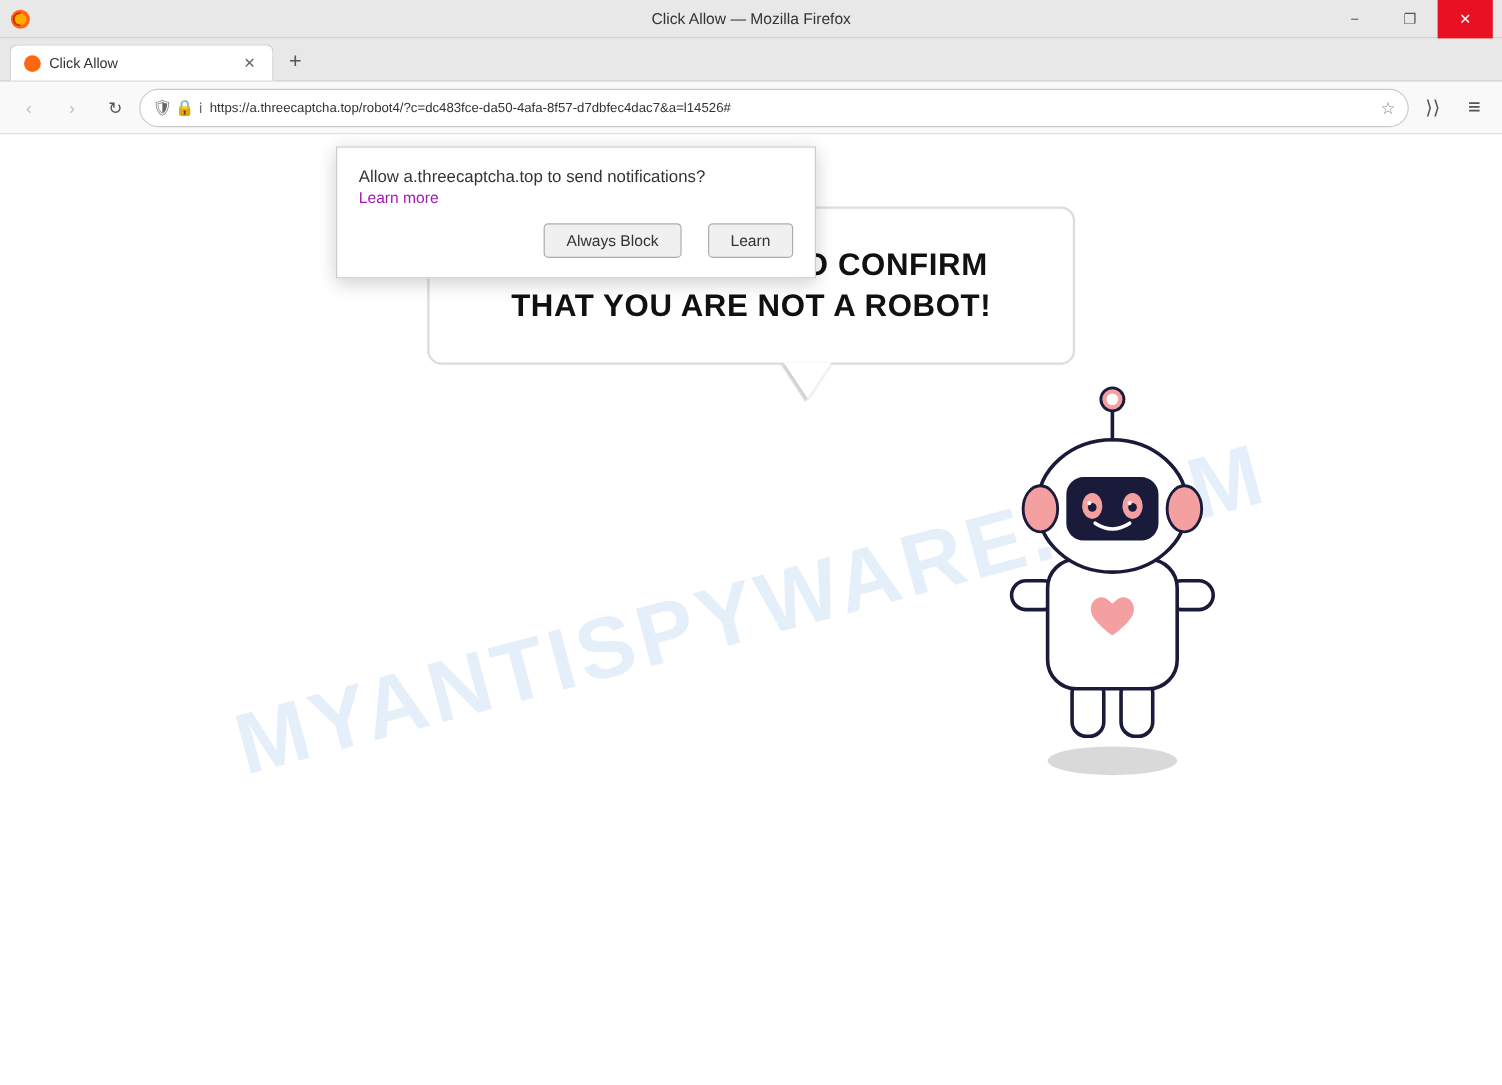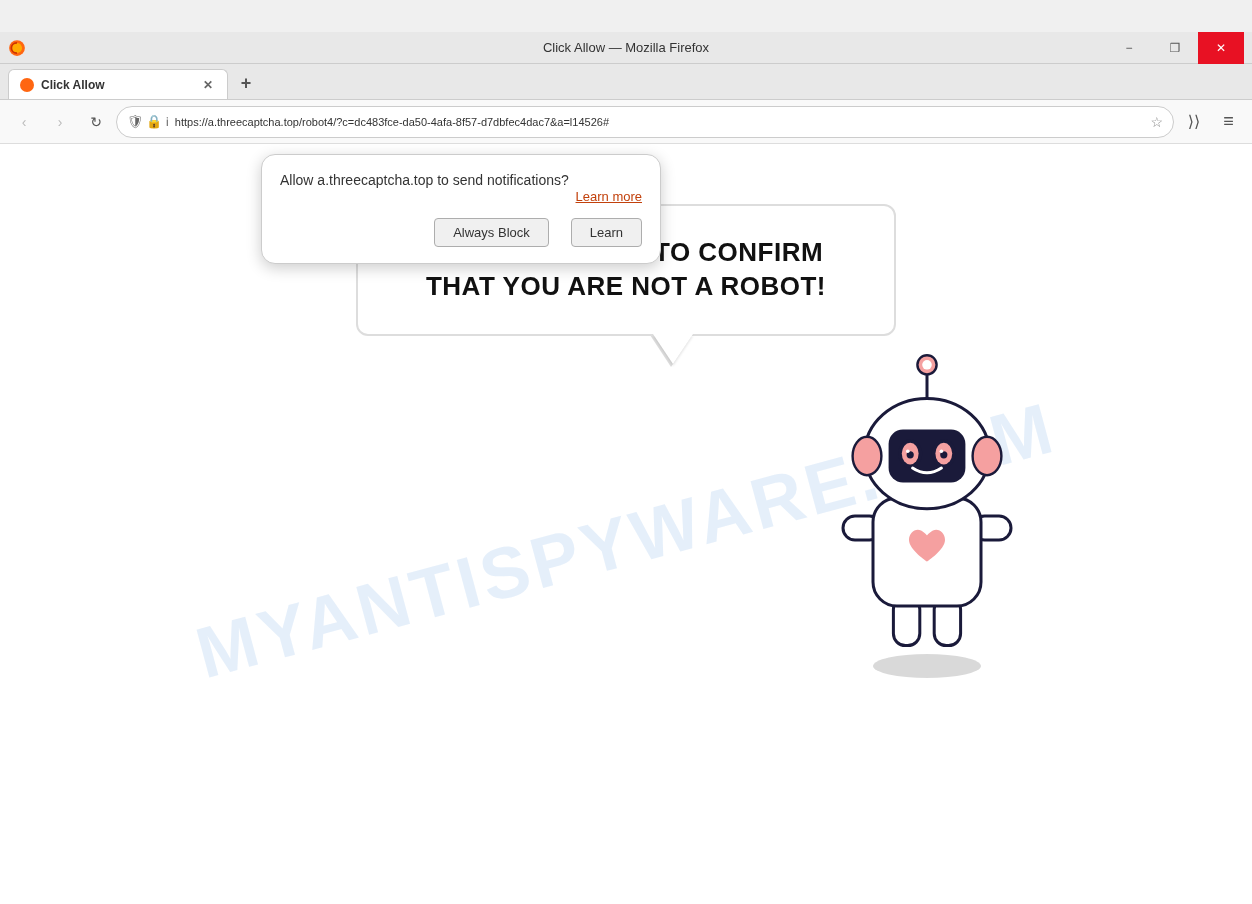--- a/index.html
+++ b/index.html
@@ -8,21 +8,20 @@
     
     .titlebar {
       background: #e8e8e8;
       height: 32px;
       display: flex;
       align-items: center;
       justify-content: space-between;
       padding: 12px 8px;
       border-bottom: 1px solid #ccc;
       user-select: none;
-      margin-top: 32px;
     }
     .titlebar-left {
       display: flex;
       align-items: center;
       gap: 6px;
     }
     .firefox-logo {
       width: 18px;
       height: 18px;
     }
@@ -55,21 +54,20 @@
     .title-btn.close { background: #e81123; color: white; }
 
     
     .tabbar {
       background: #e8e8e8;
       height: 36px;
       display: flex;
       align-items: flex-end;
       padding: 0 8px;
       border-bottom: 1px solid #ccc;
-      font-weight: bold;
     }
     .tab {
       background: white;
       height: 30px;
       display: flex;
       align-items: center;
       padding: 0 10px;
       gap: 6px;
       border-radius: 6px 6px 0 0;
       border: 1px solid #ccc;
@@ -141,43 +139,41 @@
       width: 100%;
       height: calc(904px - 32px - 36px - 44px);
       position: relative;
       overflow: hidden;
     }
 
     
     .notification-popup {
       position: absolute;
       top: 10px;
-      left: 261px;
+      left: 280px;
       background: white;
       border: 1px solid #ccc;
-      border-radius: 14px;
+      border-radius: 0;
       box-shadow: 0 4px 15px rgba(0,0,0,0.2);
       padding: 16px 18px;
       width: 400px;
       z-index: 100;
     }
     .notification-text {
       font-size: 14px;
       color: #333;
       margin-bottom: 8px;
       font-weight: normal;
     }
     .learn-more {
-      color: #c2410c;
+      color: #a21caf;
       font-size: 13px;
-      text-decoration: underline;
       cursor: pointer;
       display: block;
       margin-bottom: 14px;
-      text-align: right;
     }
     .notification-buttons {
       display: flex;
       gap: 22px;
       justify-content: flex-end;
     }
     .notif-btn {
       padding: 6px 18px;
       font-size: 13px;
       border: 1px solid #adadad;

